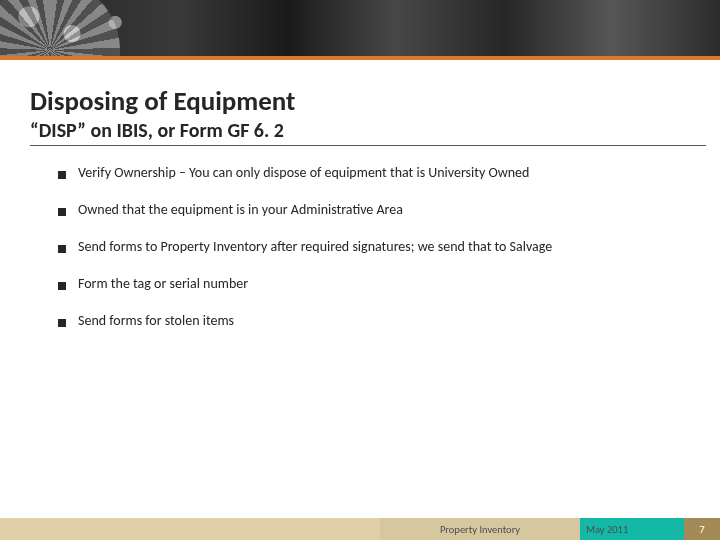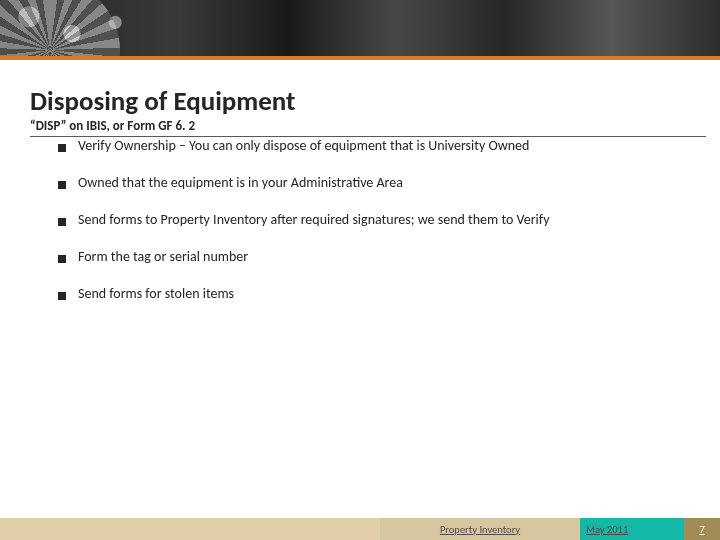--- a/index.html
+++ b/index.html
@@ -46,26 +46,27 @@
   .content {
     padding: 26px 14px 0 30px;
   }
   .title {
     font-size: 27px;
     font-weight: 700;
     color: #262626;
     line-height: 1.1;
   }
   .subtitle {
-    font-size: 13px;
+    font-size: 20px;
     font-weight: 700;
     color: #262626;
     border-bottom: 1.5px solid #595959;
     padding-bottom: 3px;
     margin-top: 2px;
+    margin-bottom: 18px;
   }
   ul.bullets {
     list-style: none;
     padding-left: 28px;
   }
   ul.bullets li {
     position: relative;
     font-size: 14px;
     color: #262626;
     line-height: 1.22;
@@ -88,21 +89,20 @@
     width: 100%;
     height: 22px;
     display: flex;
   }
   .footer .seg {
     height: 100%;
     display: flex;
     align-items: center;
     font-size: 10.5px;
     color: #4d4d4d;
-    text-decoration: underline;
   }
   .footer .seg1 { width: 380px; background: #e1cfa8; justify-content: flex-end; padding-right: 6px;}
   .footer .seg2 { width: 200px; background: #d7c79f; justify-content: center; }
   .footer .seg3 { width: 104px; background: #14b8a6; justify-content: flex-start; padding-left: 6px;}
   .footer .seg4 { flex: 1; background: #a38b57; color: #fff; justify-content: center; font-size: 11px;}
 </style>
 </head>
 <body>
 
 <div class="header-band">
@@ -110,21 +110,21 @@
   <div class="header-gear"></div>
 </div>
 <div class="orange-rule"></div>
 
 <div class="content">
   <div class="title">Disposing of Equipment</div>
   <div class="subtitle">“DISP” on IBIS, or Form GF 6. 2</div>
   <ul class="bullets">
     <li>Verify Ownership – You can only dispose of equipment that is University Owned</li>
     <li>Owned that the equipment is in your Administrative Area</li>
-    <li>Send forms to Property Inventory after required signatures; we send them to Verify</li>
+    <li>Send forms to Property Inventory after required signatures; we send that to Salvage</li>
     <li>Form the tag or serial number</li>
     <li>Send forms for stolen items</li>
   </ul>
 </div>
 
 <div class="footer">
   <div class="seg seg1"></div>
   <div class="seg seg2">Property Inventory</div>
   <div class="seg seg3">May 2011</div>
   <div class="seg seg4">7</div>

